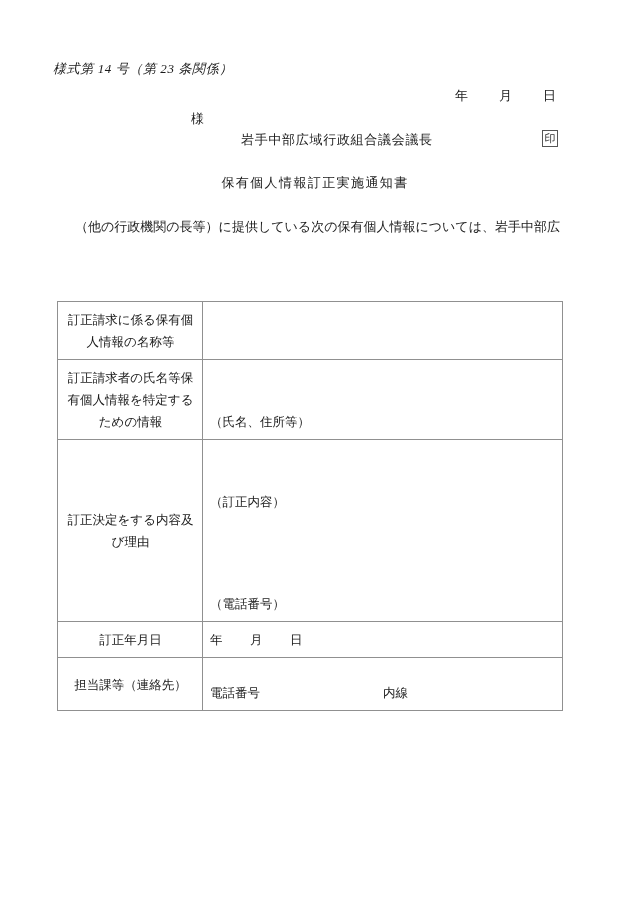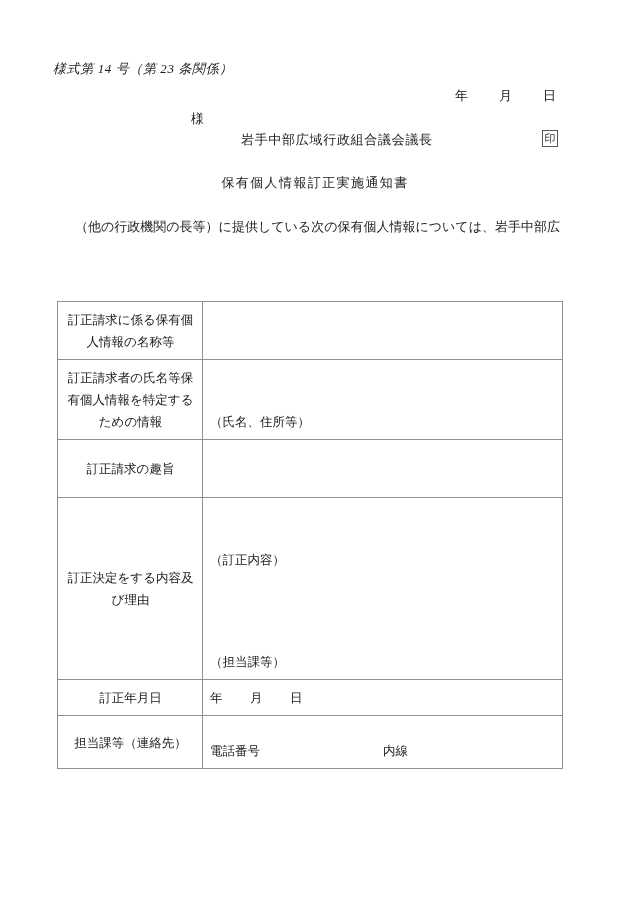--- a/index.html
+++ b/index.html
@@ -220,37 +220,29 @@
 
       <tr class="r2">
         <td class="label">
           <span class="label-text">訂正請求者の氏名等保有個人情報を特定するための情報</span>
         </td>
         <td>
           <span class="value-text">（氏名、住所等）</span>
         </td>
       </tr>
 
-      <tr class="r3">
-        <td class="label mid">
-          <span class="label-text">訂正請求の趣旨</span>
-        </td>
-        <td>
-          <span class="value-text"></span>
-        </td>
-      </tr>
 
       <tr class="r4">
         <td class="label mid">
           <span class="label-text">訂正決定をする内容及び理由</span>
         </td>
         <td>
           <span class="value-text">（訂正内容）</span>
           <span class="cell-stack-gap"></span>
-          <span class="value-text">（担当課等）</span>
+          <span class="value-text">（電話番号）</span>
         </td>
       </tr>
 
       <tr class="r5">
         <td class="label mid">
           <span class="label-text">訂正年月日</span>
         </td>
         <td class="date-inline">
           <span class="dseg">年</span><span class="dseg">月</span><span class="dseg">日</span>
         </td>

